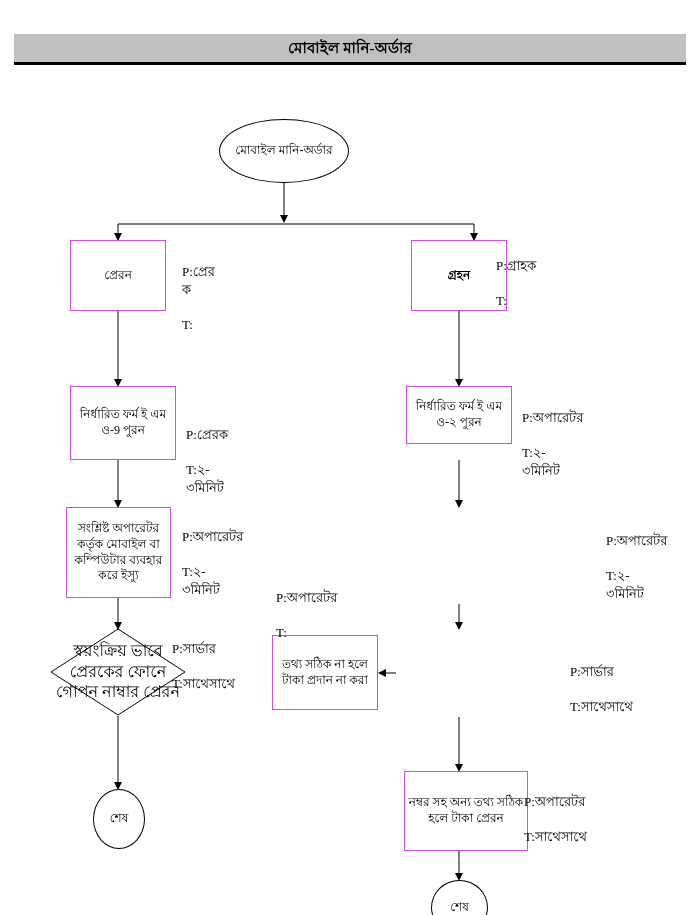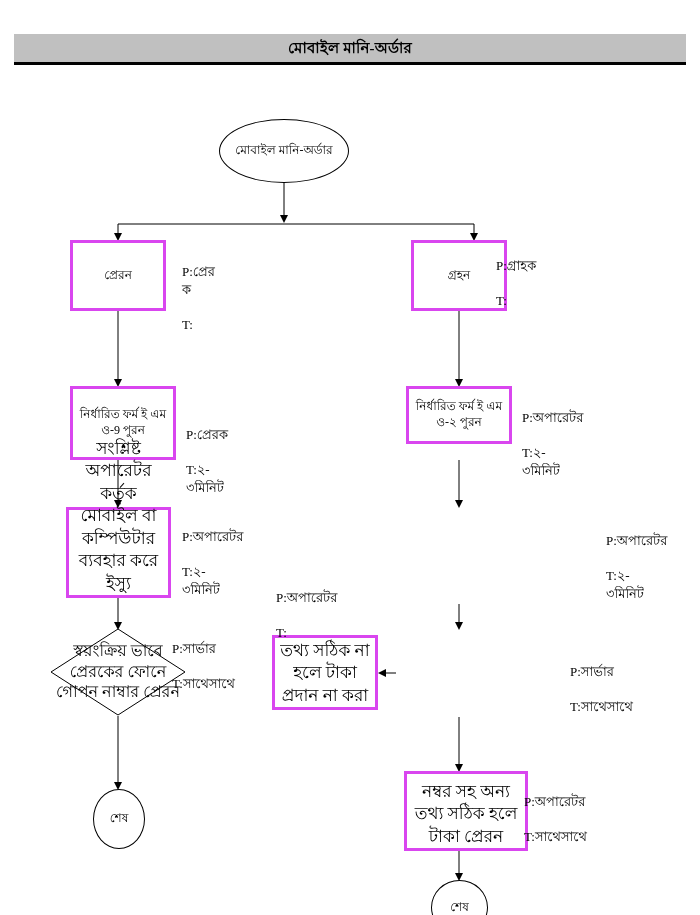--- a/index.html
+++ b/index.html
@@ -49,21 +49,21 @@
     text-align: center;
   }
   .node .txt {
     display: block;
     width: 100%;
     line-height: 1.32;
     padding: 0 3px;
     box-sizing: border-box;
   }
   .rect {
-    border: 3px solid #d946ef;
+    border: 1px solid #d946ef;
     background: #ffffff;
   }
   .ellipse {
     border: 1px solid #000000;
     background: #ffffff;
     border-radius: 50%;
   }
   .diamond-wrap {
     position: absolute;
   }
@@ -86,21 +86,21 @@
   }
   .pt {
     position: absolute;
     line-height: 1.34;
     white-space: pre-line;
     text-align: left;
   }
   .fs13 { font-size: 13px; }
   .fs12 { font-size: 12px; }
   .fs11 { font-size: 16px; }
-  .fs115 { font-size: 17px; align-items: flex-end; }
+  .fs115 { font-size: 12px; }
   svg.lines {
     position: absolute;
     left: 0; top: 0;
     width: 700px;
     height: 915px;
     pointer-events: none;
   }
 </style>
 </head>
 <body>
@@ -146,21 +146,21 @@
 
   <div class="node rect fs12" style="left:70px; top:212px; width:96px; height:71px;">
     <span class="txt">প্রেরন</span>
   </div>
   <div class="pt fs13" style="left:182px; top:218px; width:110px;">
     <span>P:প্রের
 ক</span><br>
     <span>T:</span>
   </div>
 
-  <div class="node rect fs12" style="left:411px; top:212px; width:96px; height:71px;">
+  <div class="node rect fs12" style="left:411px; top:212px; width:96px; height:71px;font-weight:bold;">
     <span class="txt">গ্রহন</span>
   </div>
   <div class="pt fs13" style="left:496px; top:212px; width:130px;">
     <span>P:গ্রাহক</span><br>
     <span>T:</span>
   </div>
 
   <div class="node rect fs12" style="left:70px; top:358px; width:106px; height:74px;">
     <span class="txt">নির্ধারিত ফর্ম ই এম ও-9 পুরন</span>
   </div>

